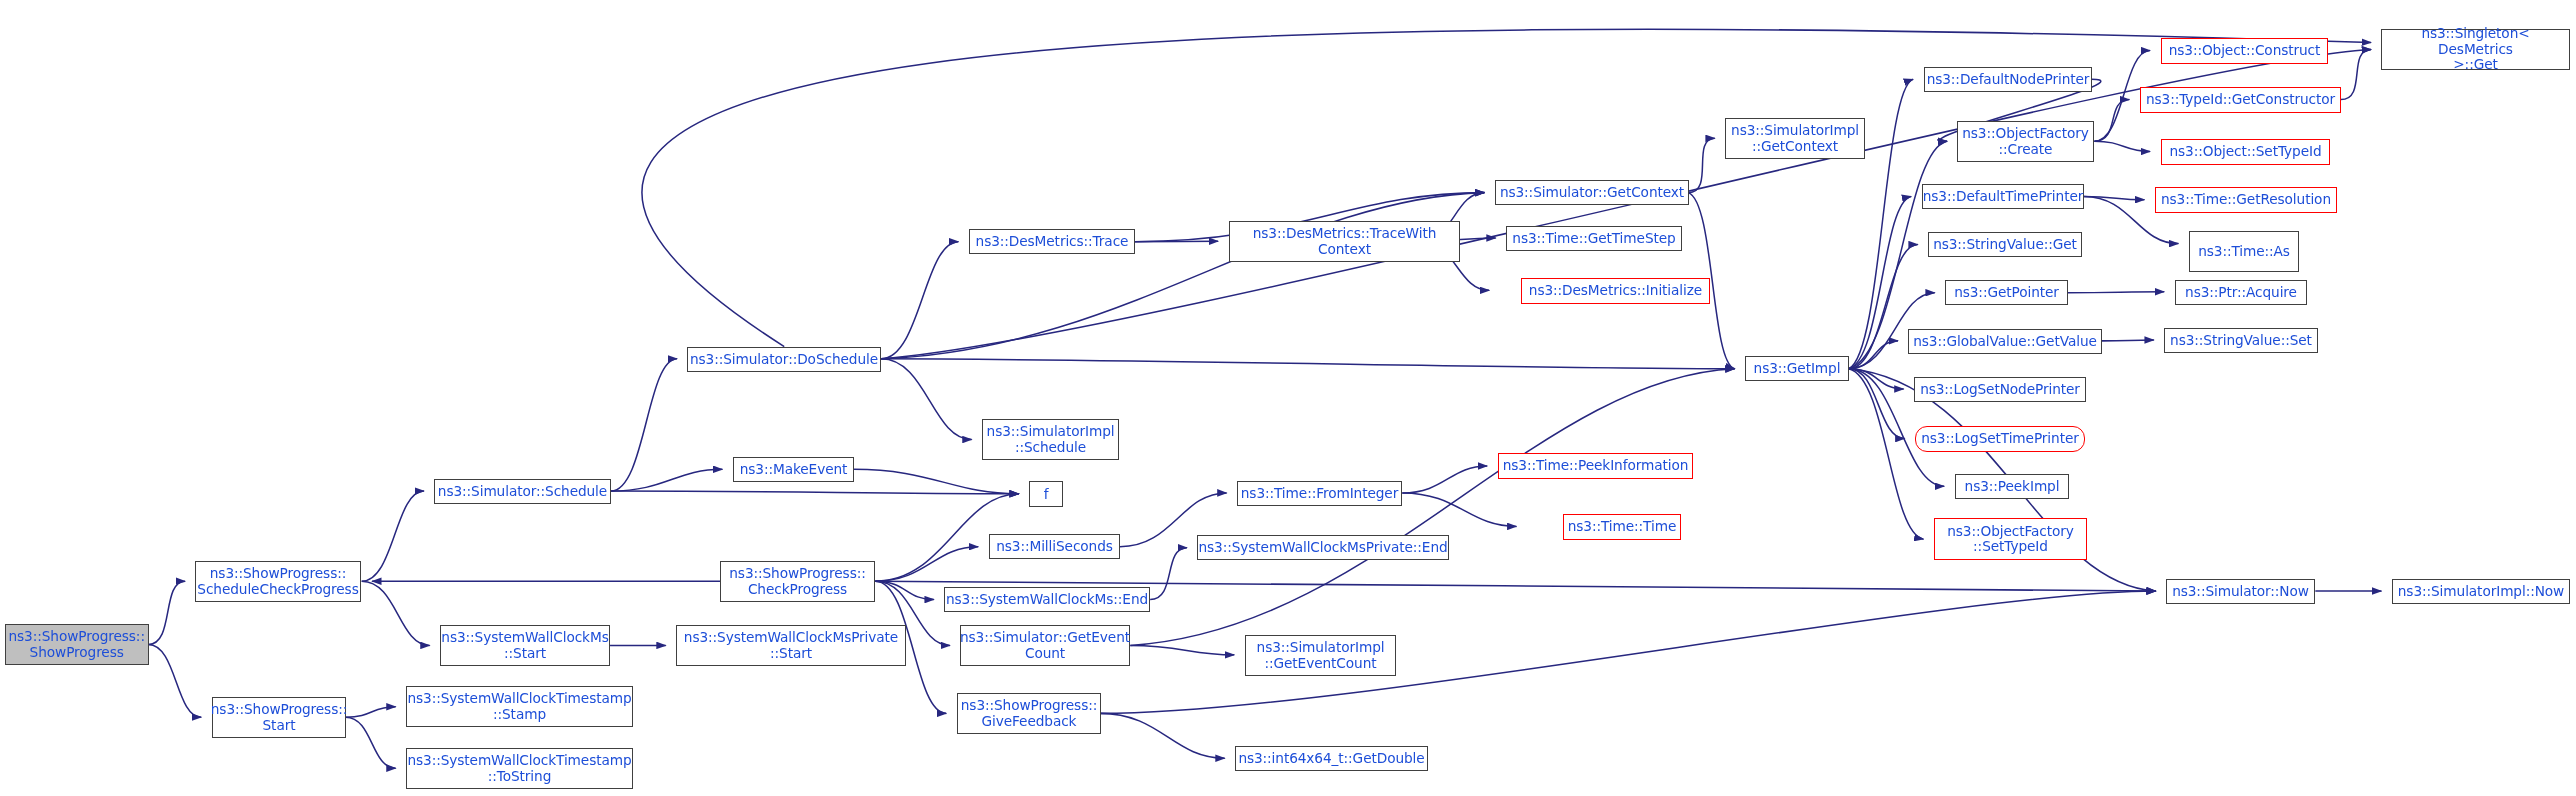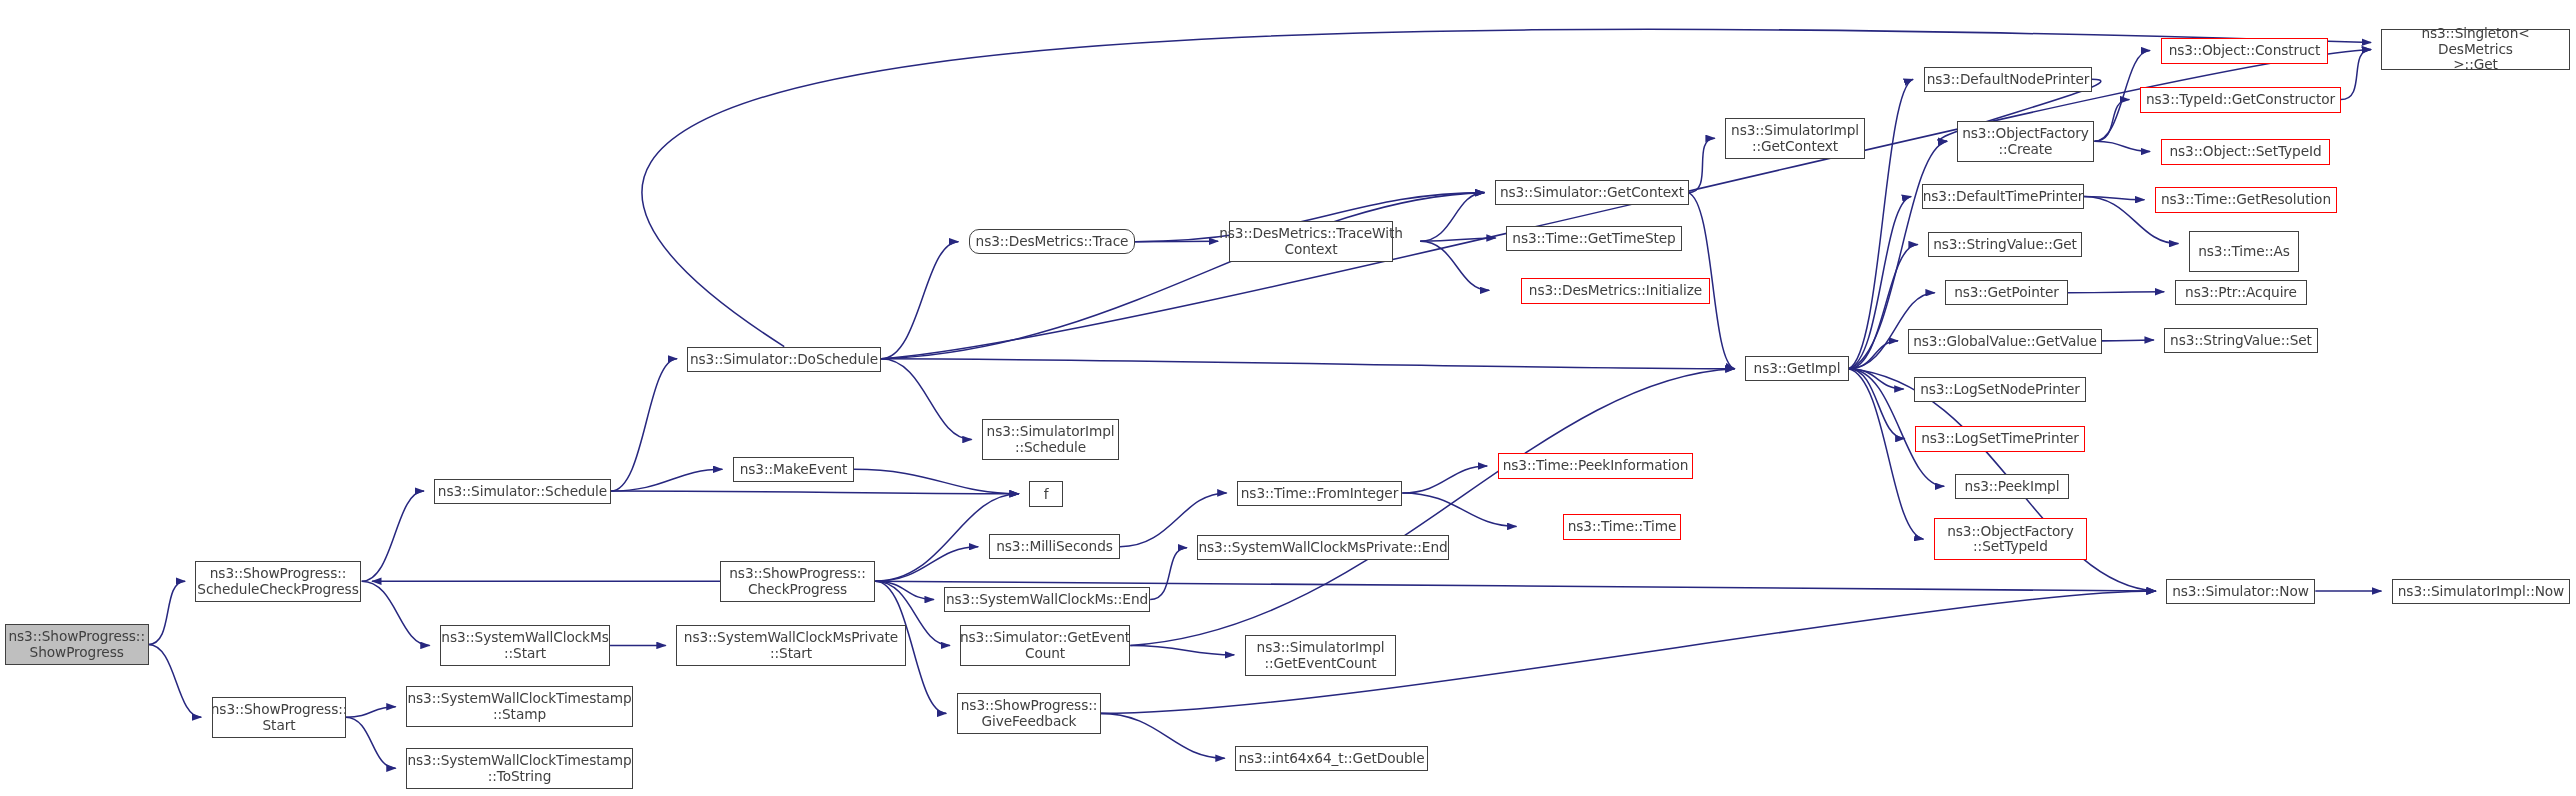--- a/index.html
+++ b/index.html
@@ -12,21 +12,21 @@
     overflow:hidden;
   }
   #edges{position:absolute;left:0;top:0;width:2576px;height:796px;pointer-events:none;}
   .node{
     position:absolute;
     box-sizing:border-box;
     display:flex;align-items:center;justify-content:center;
     text-align:center;
     background:#ffffff;
     border:0.9px solid #404040;
-    color:#404040;
+    color:#1d4ed8;
     font-size:13.7px;
     line-height:1.12;
     letter-spacing:-0.1px;
     white-space:pre-line;
     padding:0.9px 3.8px;
     z-index:5;
   }
   .node.red{border:1.5px solid #ff0000;}
   .node.current{background:#bfbfbf;border:1.5px solid #404040;}
 </style>
@@ -132,38 +132,38 @@
 Count</span></div>
       <div class="node" style="left: 957px; top: 693px; width: 144px; height: 41px;"><span>ns3::ShowProgress::
 GiveFeedback</span></div>
       <div class="node" style="left: 1245px; top: 635px; width: 151px; height: 41px;"><span>ns3::SimulatorImpl
 ::GetEventCount</span></div>
       <div class="node" style="left: 1235px; top: 746px; width: 193px; height: 24.6px;"><span>ns3::int64x64_t::GetDouble</span></div>
       <div class="node" style="left: 1237px; top: 481px; width: 165px; height: 24.6px;"><span>ns3::Time::FromInteger</span></div>
       <div class="node" style="left: 1197px; top: 535px; width: 252px; height: 24.6px;"><span>ns3::SystemWallClockMsPrivate::End</span></div>
       <div class="node red" style="left: 1498px; top: 453px; width: 195px; height: 25.5px;"><span>ns3::Time::PeekInformation</span></div>
       <div class="node red" style="left: 1527px; top: 514px; width: 118px; height: 25.5px; margin-left: 36px;"><span>ns3::Time::Time</span></div>
-      <div class="node" style="left: 969px; top: 229px; width: 166px; height: 24.6px; border-radius: 10px;"><span>ns3::DesMetrics::Trace</span></div>
-      <div class="node" style="left: 1229px; top: 221px; width: 164px; height: 41px;"><span>ns3::DesMetrics::TraceWith
+      <div class="node" style="left: 969px; top: 229px; width: 166px; height: 24.6px;"><span>ns3::DesMetrics::Trace</span></div>
+      <div class="node" style="left: 1229px; top: 221px; width: 231px; height: 41px;"><span>ns3::DesMetrics::TraceWith
 Context</span></div>
       <div class="node" style="left: 1506px; top: 226px; width: 176px; height: 24.6px;"><span>ns3::Time::GetTimeStep</span></div>
       <div class="node red" style="left: 1500px; top: 278px; width: 189px; height: 25.5px; margin-left: 21px;"><span>ns3::DesMetrics::Initialize</span></div>
       <div class="node" style="left: 1495px; top: 180px; width: 194px; height: 24.6px;"><span>ns3::Simulator::GetContext</span></div>
       <div class="node" style="left: 1725px; top: 118px; width: 140px; height: 41px;"><span>ns3::SimulatorImpl
 ::GetContext</span></div>
       <div class="node" style="left: 1745px; top: 356px; width: 104px; height: 25px;"><span>ns3::GetImpl</span></div>
       <div class="node" style="left: 1924px; top: 67px; width: 168px; height: 24.6px;"><span>ns3::DefaultNodePrinter</span></div>
       <div class="node" style="left: 1957px; top: 121px; width: 137px; height: 41px;"><span>ns3::ObjectFactory
 ::Create</span></div>
       <div class="node" style="left: 1922px; top: 184px; width: 162px; height: 24.6px;"><span>ns3::DefaultTimePrinter</span></div>
       <div class="node" style="left: 1928px; top: 232px; width: 154px; height: 24.6px;"><span>ns3::StringValue::Get</span></div>
       <div class="node" style="left: 1945px; top: 280px; width: 123px; height: 24.6px;"><span>ns3::GetPointer</span></div>
       <div class="node" style="left: 1908px; top: 329px; width: 194px; height: 24.6px;"><span>ns3::GlobalValue::GetValue</span></div>
       <div class="node" style="left: 1914px; top: 377px; width: 172px; height: 24.6px;"><span>ns3::LogSetNodePrinter</span></div>
-      <div class="node red" style="left: 1915px; top: 426px; width: 170px; height: 25.5px;"><span>ns3::LogSetTimePrinter</span></div>
+      <div class="node red" style="left: 1915px; top: 426px; width: 170px; height: 25.5px; border-radius: 12px;"><span>ns3::LogSetTimePrinter</span></div>
       <div class="node" style="left: 1955px; top: 474px; width: 114px; height: 24.6px;"><span>ns3::PeekImpl</span></div>
       <div class="node red" style="left: 1934px; top: 518px; width: 153px; height: 42px;"><span>ns3::ObjectFactory
 ::SetTypeId</span></div>
       <div class="node red" style="left: 2161px; top: 38px; width: 167px; height: 25.5px;"><span>ns3::Object::Construct</span></div>
       <div class="node red" style="left: 2140px; top: 87px; width: 201px; height: 25.5px;"><span>ns3::TypeId::GetConstructor</span></div>
       <div class="node red" style="left: 2161px; top: 139px; width: 169px; height: 25.5px; text-align: center;"><span>ns3::Object::SetTypeId</span></div>
       <div class="node red" style="left: 2155px; top: 187px; width: 182px; height: 25.5px;"><span>ns3::Time::GetResolution</span></div>
       <div class="node" style="left: 2189px; top: 231px; width: 110px; height: 41px;"><span>ns3::Time::As</span></div>
       <div class="node" style="left: 2175px; top: 280px; width: 132px; height: 24.6px;"><span>ns3::Ptr::Acquire</span></div>
       <div class="node" style="left: 2164px; top: 328px; width: 154px; height: 24.6px;"><span>ns3::StringValue::Set</span></div>

